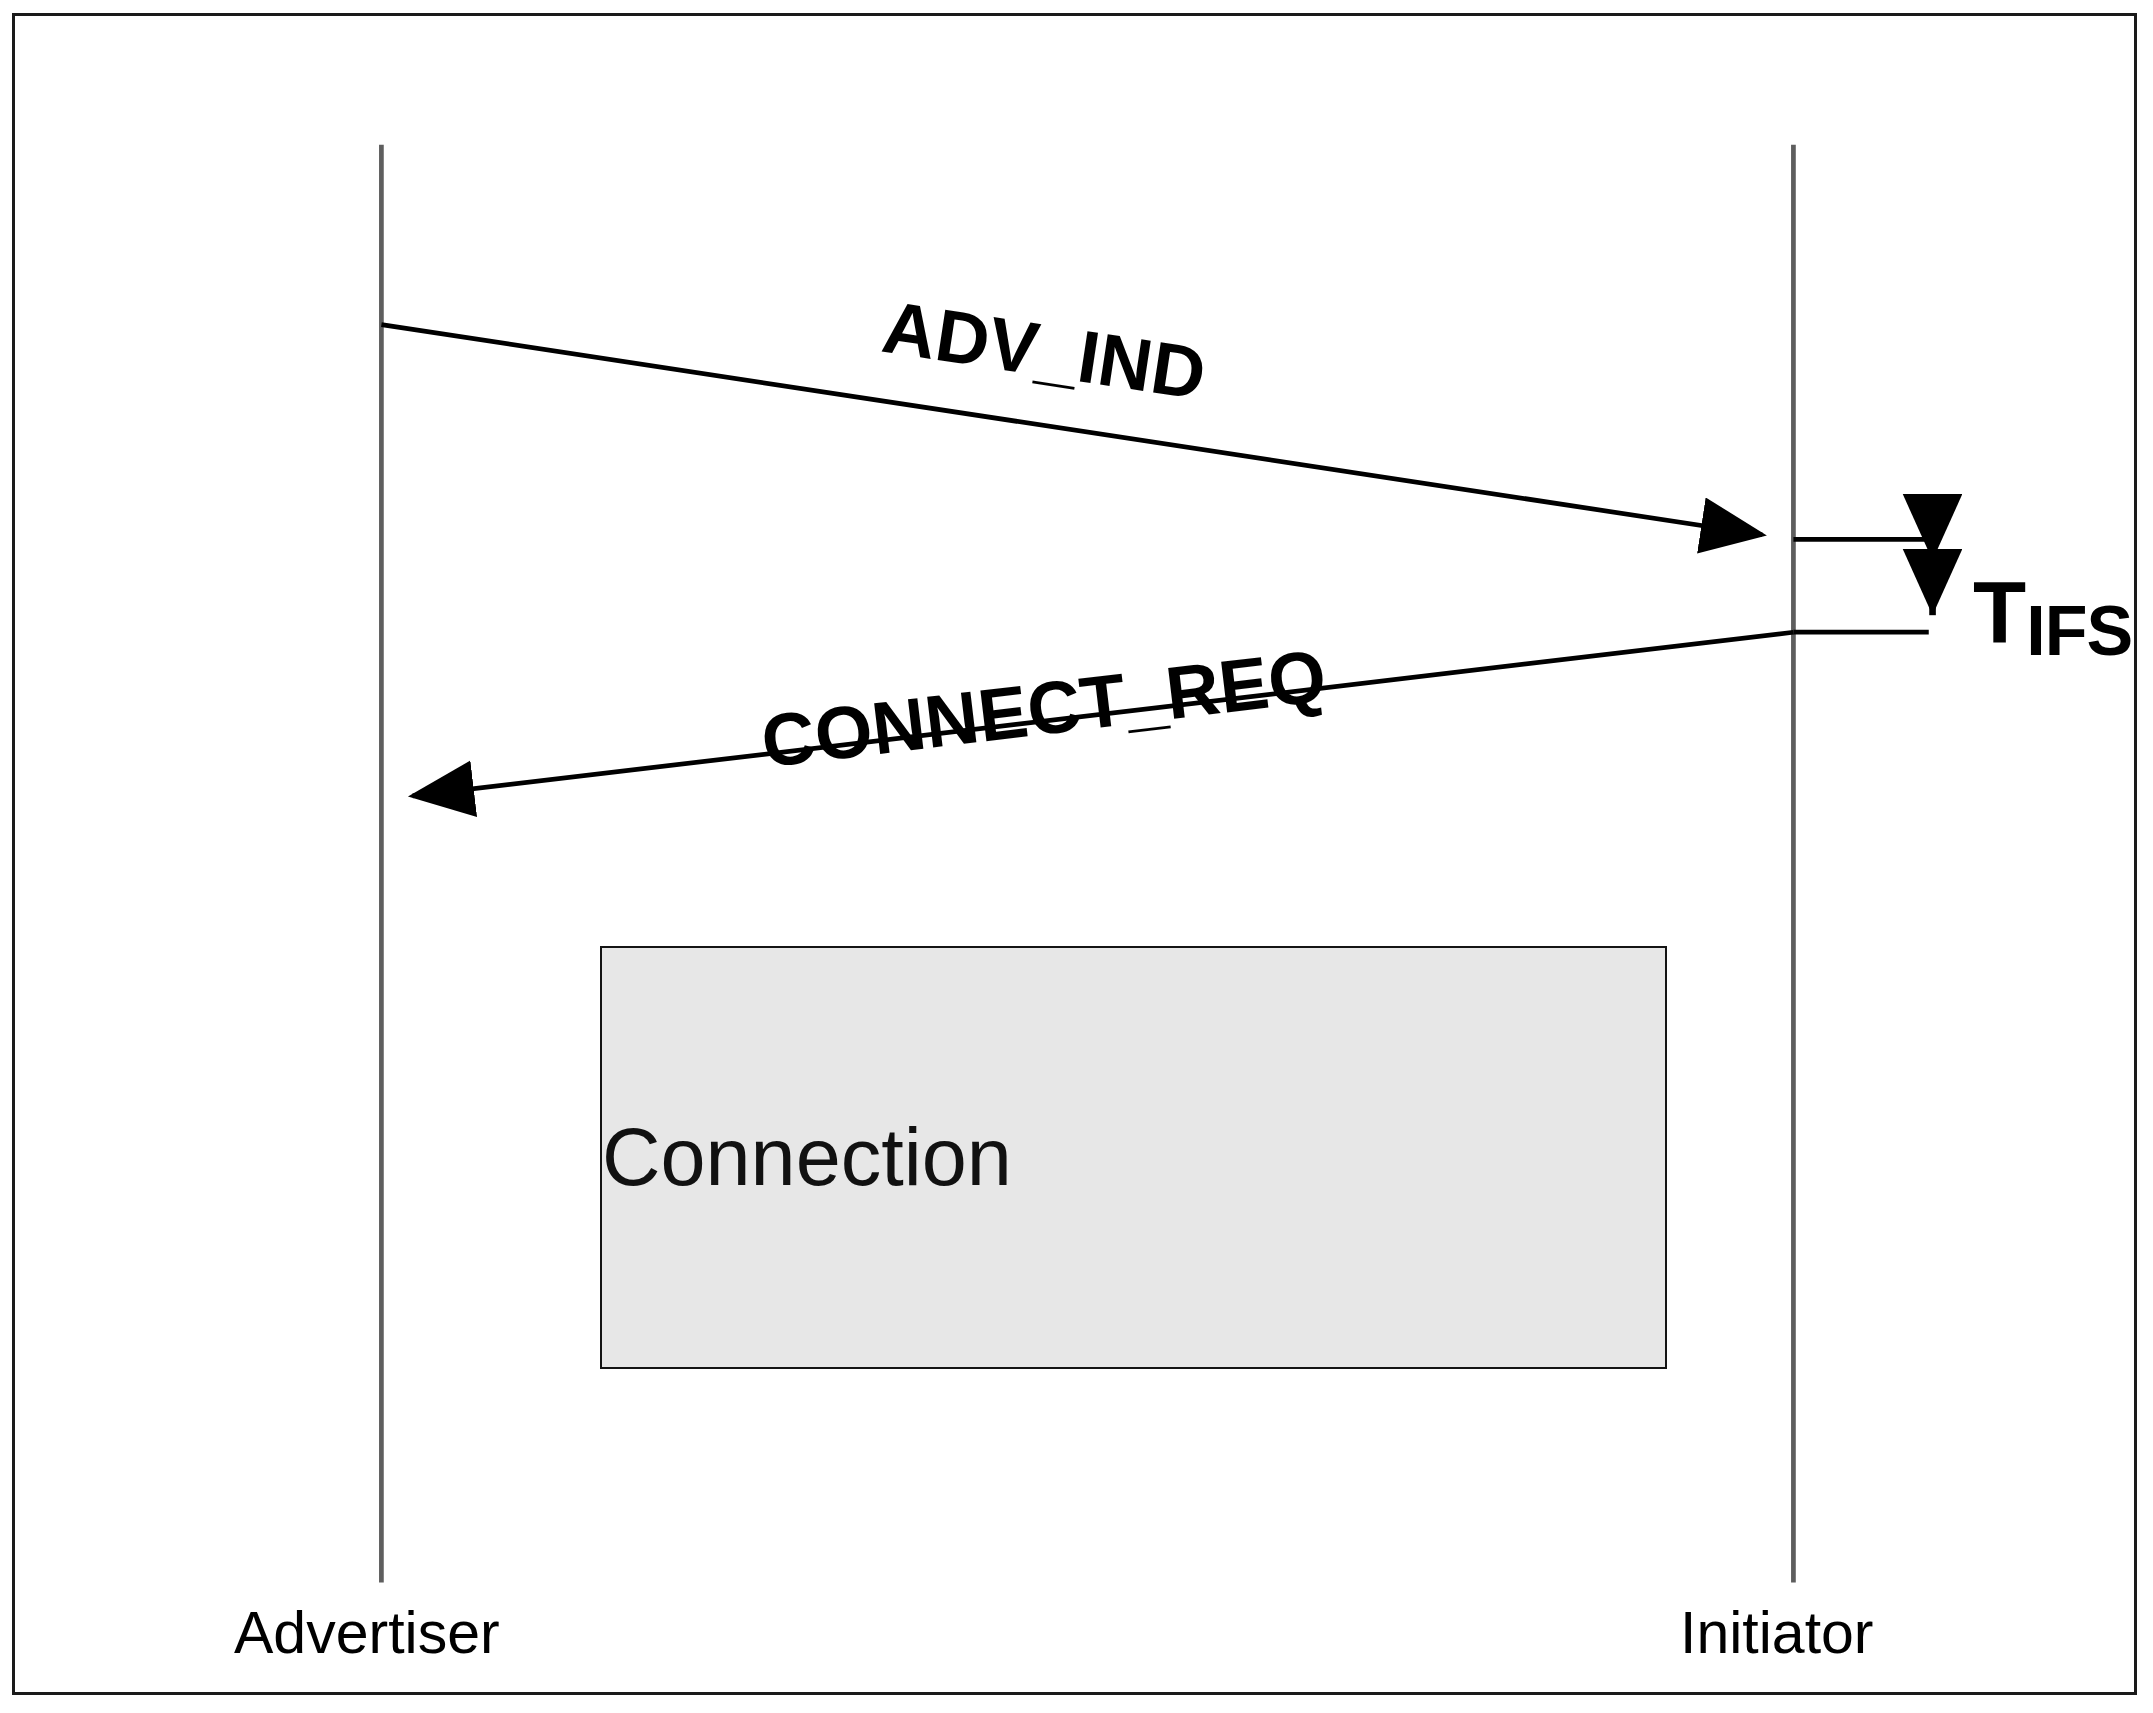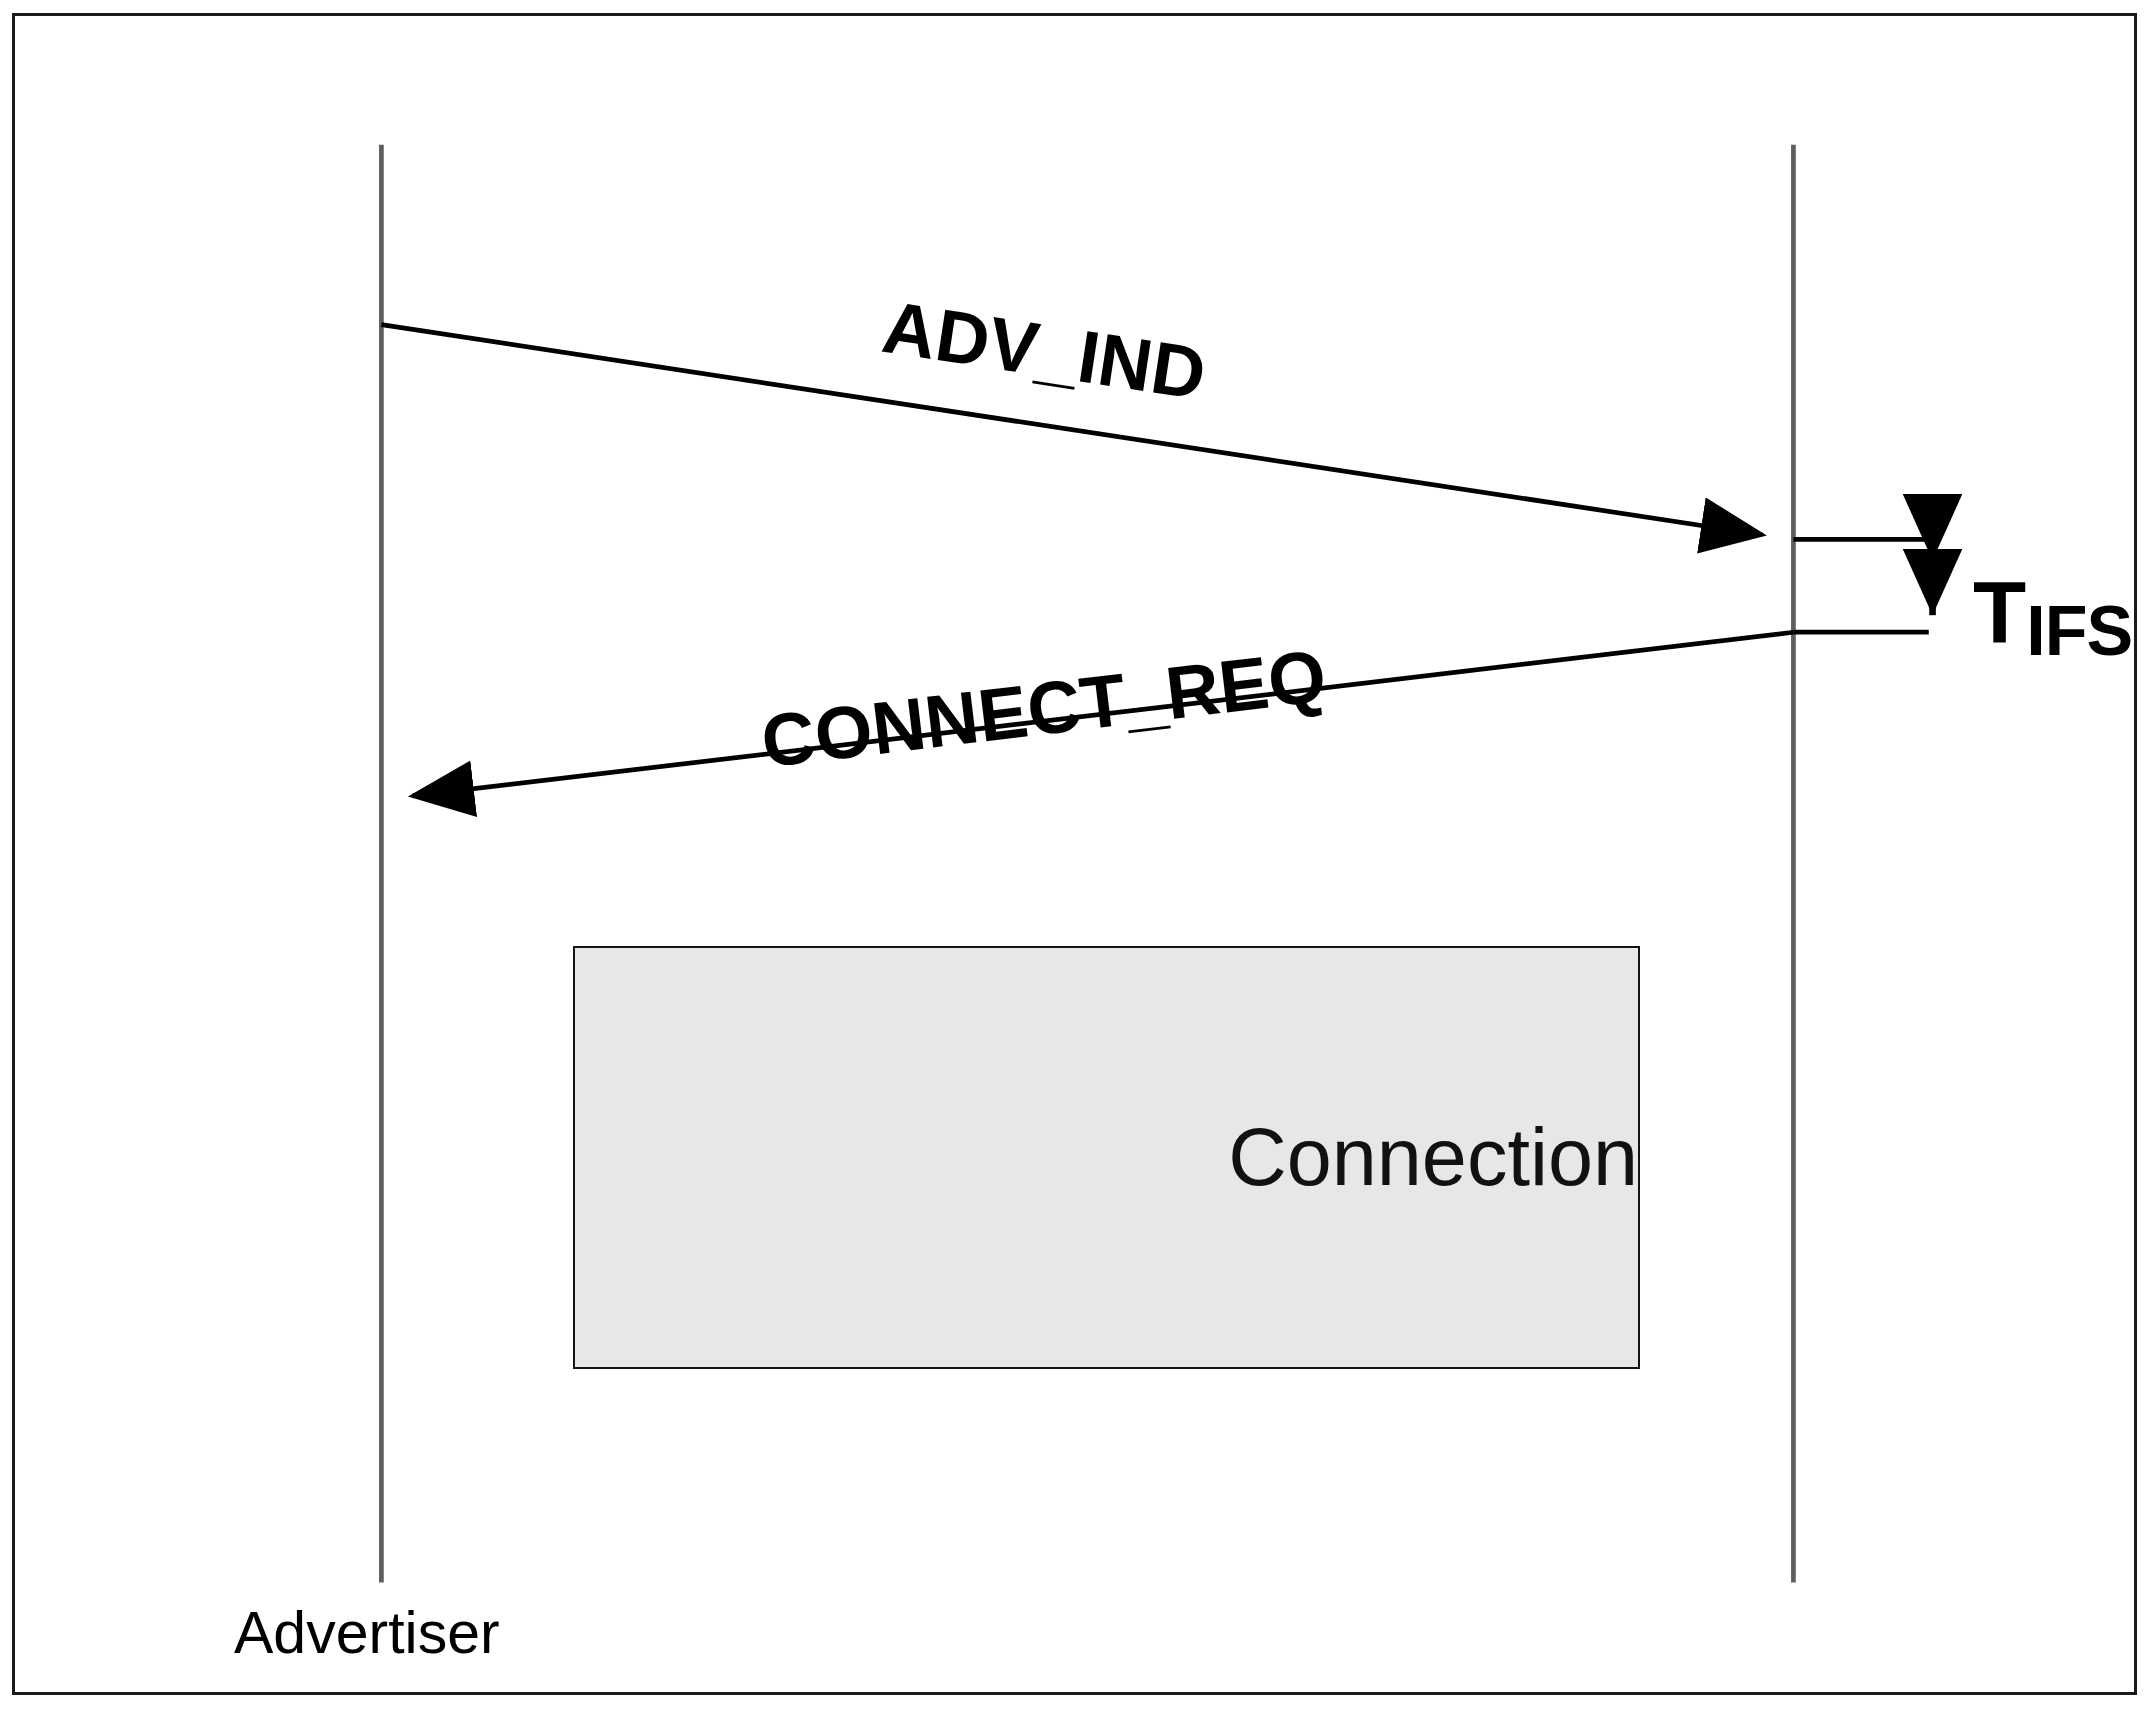--- a/index.html
+++ b/index.html
@@ -70,30 +70,30 @@
   }
   #tifs-label .sub {
     font-size: 70px;
     vertical-align: baseline;
     position: relative;
     top: 13.2px;
     letter-spacing: -0.9px;
   }
   .connection-box {
     position: absolute;
-    left: 573px;
+    left: 600px;
     top: 946px;
     width: 1067px;
     height: 423px;
     background: #e7e7e7;
     border: 2.8px solid #141414;
     box-sizing: border-box;
     display: flex;
     align-items: center;
-    justify-content: flex-end;
+    justify-content: flex-start;
   }
   .connection-box-label {
     font-family: "Liberation Sans", sans-serif;
     font-weight: 400;
     font-size: 81px;
     color: #111111;
     letter-spacing: 0px;
   }
   .actor-label {
     position: absolute;
@@ -152,15 +152,16 @@
 
   <div class="msg-label" id="connect-req-label">CONNECT_REQ</div>
 
   <div id="tifs-label"><span>T</span><span class="sub">IFS</span></div>
 
   <div class="connection-box">
     <span class="connection-box-label">Connection</span>
   </div>
 
   <div class="actor-label" id="actor-advertiser">Advertiser</div>
+  <div class="actor-label" id="actor-initiator">Initiator</div>
 
 </div>
 
 
 </body></html>

